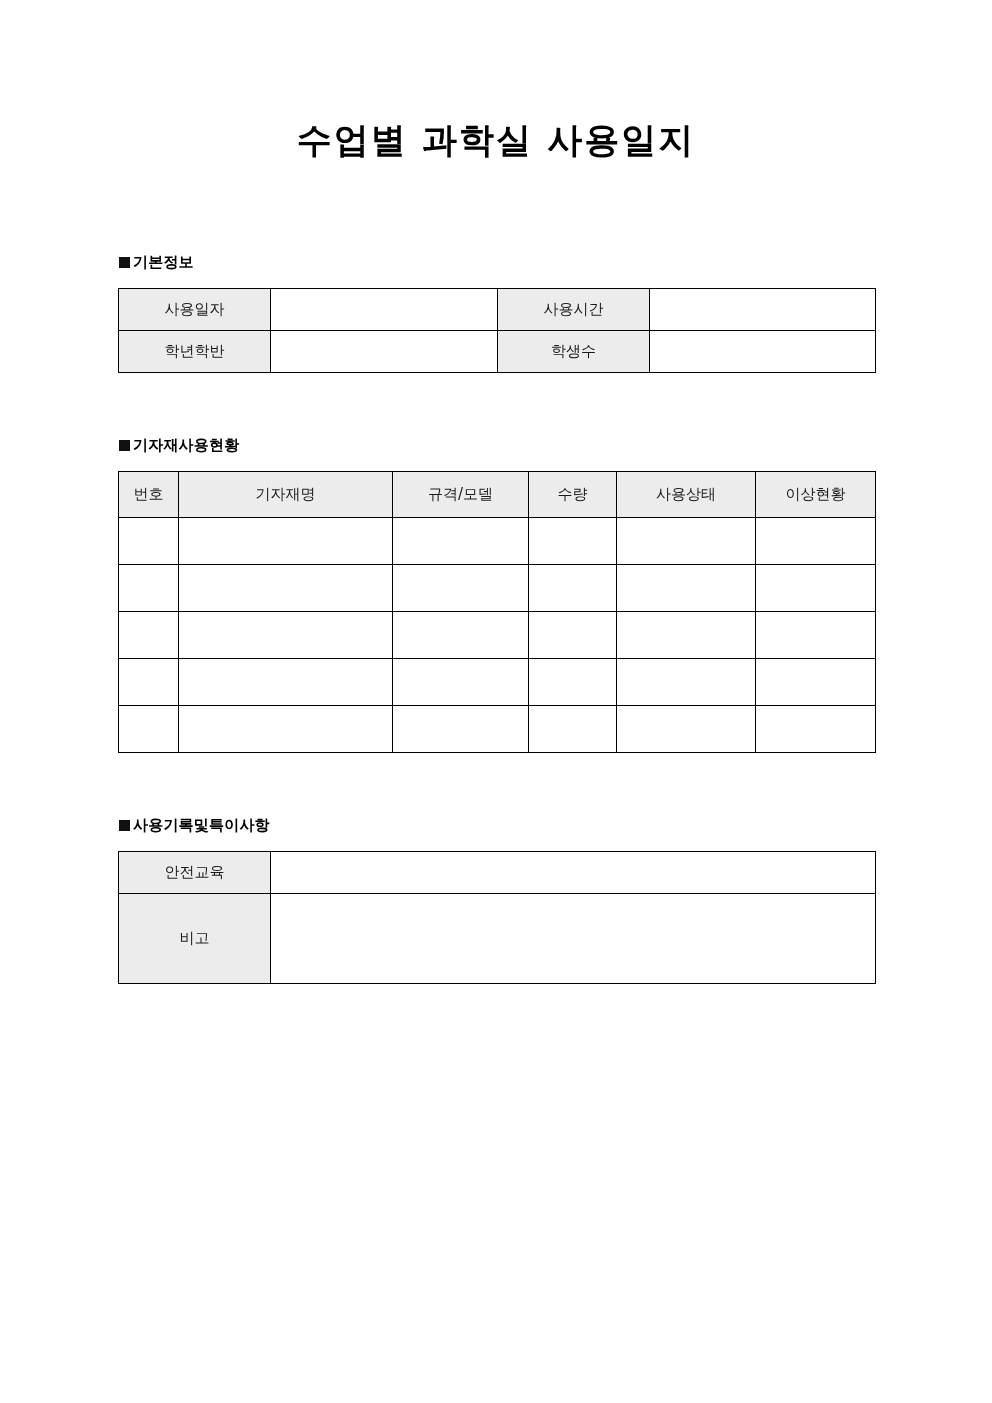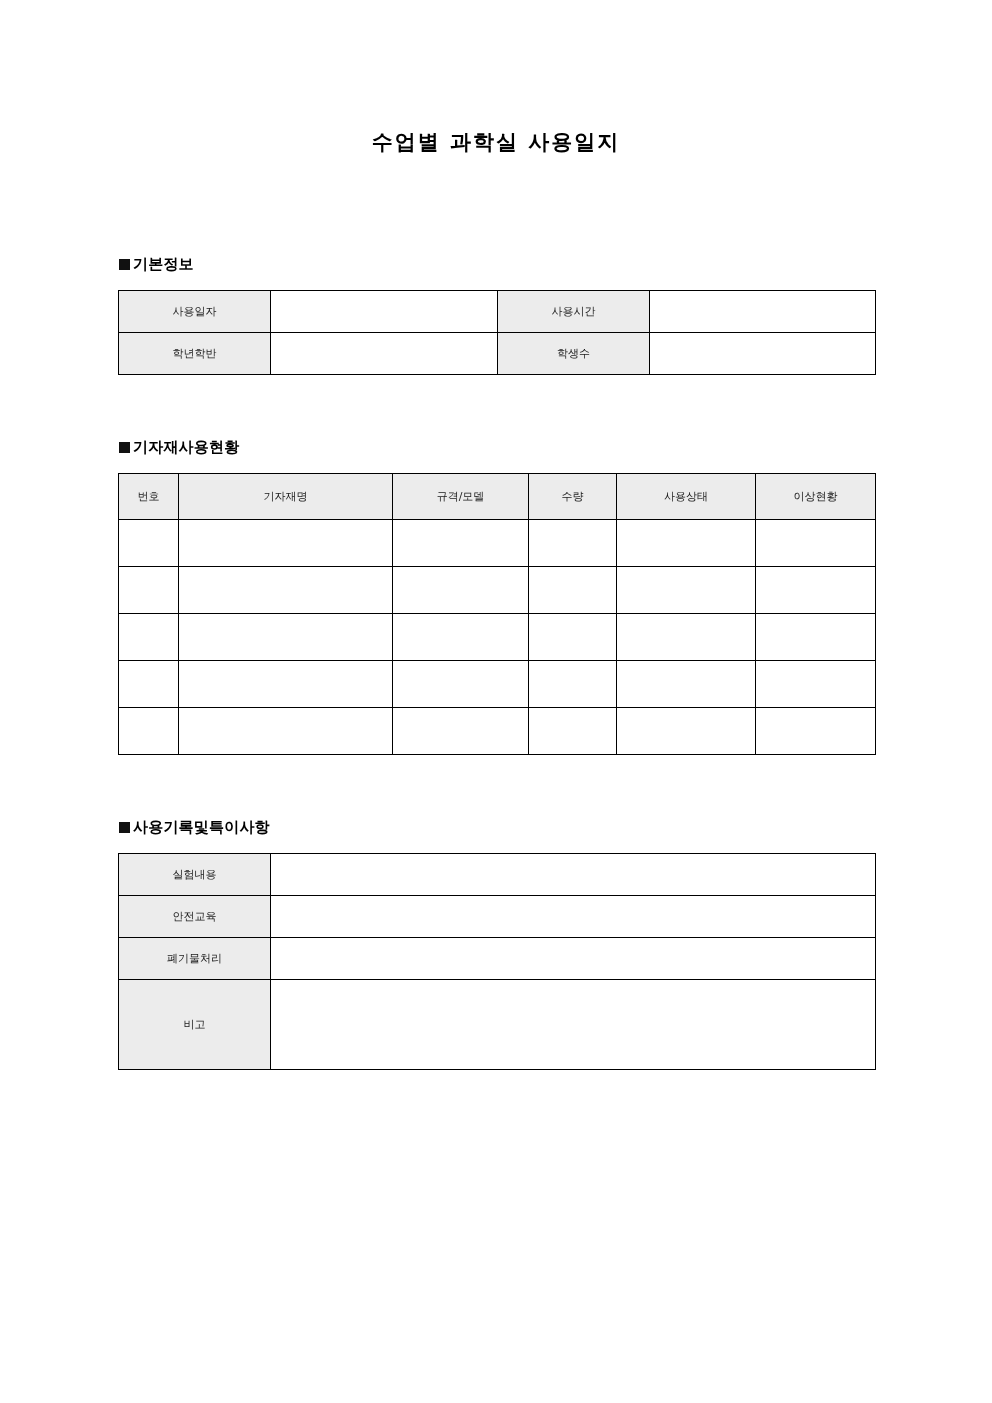--- a/index.html
+++ b/index.html
@@ -20,24 +20,24 @@
     width: 992px;
     height: 1403px;
     box-sizing: border-box;
     padding: 0;
     overflow: hidden;
   }
 
   
   .doc-title {
     text-align: center;
-    font-size: 21px;
+    font-size: 35px;
     font-weight: bold;
     letter-spacing: 2px;
-    margin: 14px;
+    margin: 4px;
     padding-top: 115px;
     line-height: 1.25;
   }
 
   
   .section-heading {
     display: flex;
     align-items: center;
     gap: 3px;
     font-size: 15px;
@@ -59,21 +59,21 @@
   
   .tbl {
     border-collapse: collapse;
     table-layout: fixed;
     margin-left: 118px;
     width: 757px;
     background: #ffffff;
   }
   .tbl td, .tbl th {
     border: 1px solid #000000;
-    font-size: 11px;
+    font-size: 15px;
     font-weight: normal;
     padding: 0 4px;
     vertical-align: middle;
     text-align: center;
     line-height: 1.3;
     color: #1a1a1a;
   }
   .lbl {
     background: #ececec;
   }
@@ -219,29 +219,21 @@
 
   <div class="gap-sec-tbl"></div>
 
   <table class="tbl">
     <colgroup>
       <col style="width:152px">
       <col style="width:605px">
     </colgroup>
     <tbody>
       <tr class="r-rec">
-        <td class="lbl">실험내용</td>
-        <td class="val"></td>
-      </tr>
-      <tr class="r-rec">
         <td class="lbl">안전교육</td>
-        <td class="val"></td>
-      </tr>
-      <tr class="r-rec">
-        <td class="lbl">폐기물처리</td>
         <td class="val"></td>
       </tr>
       <tr class="r-rec-tall">
         <td class="lbl">비고</td>
         <td class="val"></td>
       </tr>
     </tbody>
   </table>
 
 </div>

